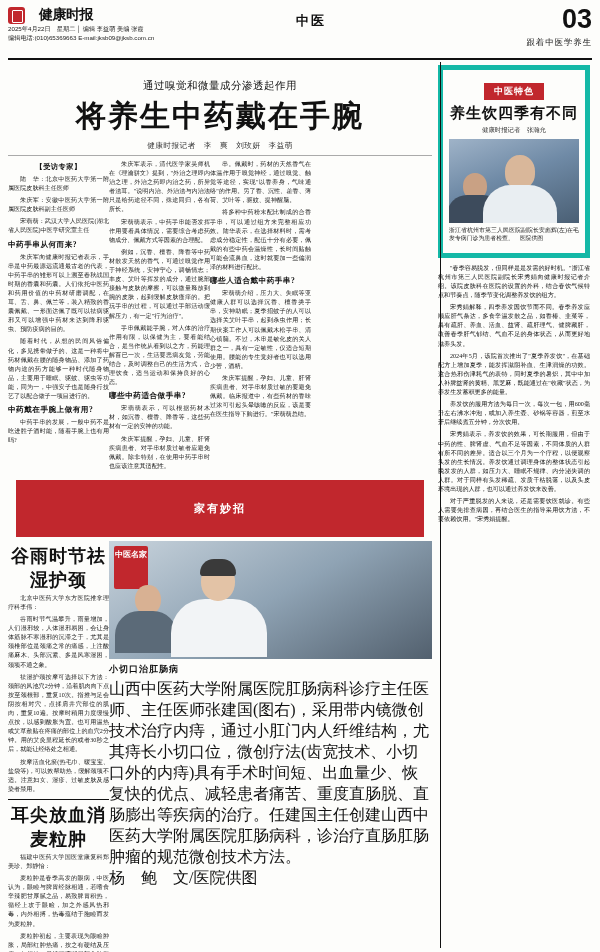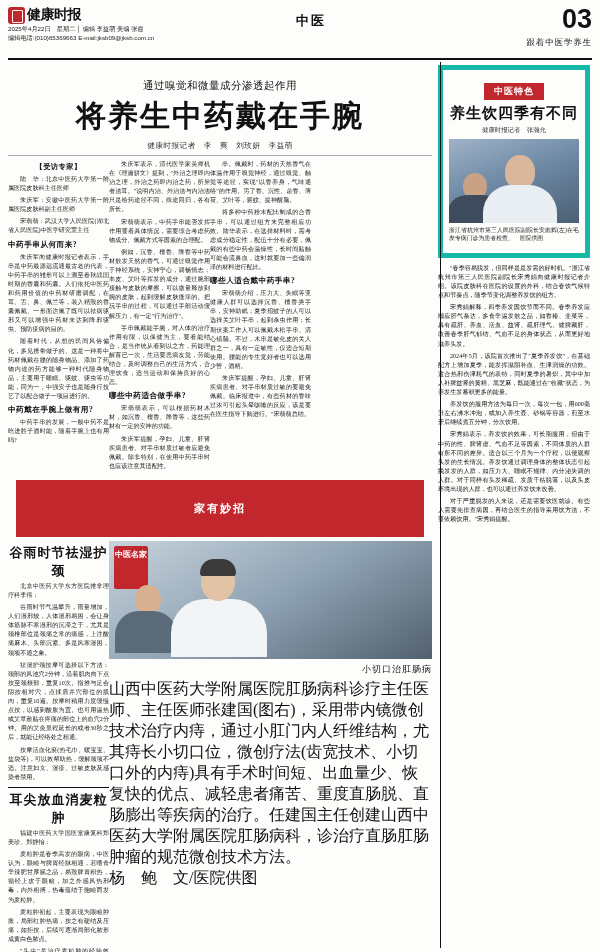--- a/index.html
+++ b/index.html
@@ -23,21 +23,21 @@
     display: flex;
     align-items: flex-start;
     border-bottom: 2px solid #111;
     padding-bottom: 3px;
     height: 54px;
   }
   .logo-block {
     width: 132px;
     flex: 0 0 132px;
   }
-  .logo-row { display: flex; align-items: center; gap: 2px; }
+  .logo-row { display: flex; align-items: center; gap: 14px; }
   .logo-mark {
     width: 17px; height: 17px;
     background: #c1272d;
     border-radius: 3px;
     position: relative;
     flex: 0 0 17px;
   }
   .logo-mark::after {
     content: "";
     position: absolute;
@@ -228,21 +228,21 @@
     padding: 21px 0;
     margin: 6px 8px 4px;
   }
   .secthead {
     text-align: center;
     font-size: 15px;
     font-weight: bold;
     letter-spacing: 1px;
     margin: 3px 0 2px;
   }
-  .secthead.sm { font-size: 13px; }
+  .secthead.sm { font-size: 18px; }
   .hr-dbl { border-top: 1px solid #111; margin: 5px 0 3px; }
   .feat-photo {
     width: 100%;
     height: 118px;
     background: linear-gradient(150deg,#c8d3dc 0%,#8fa3b4 50%,#52606e 100%);
     position: relative;
     overflow: hidden;
   }
   .feat-photo .doctor-head {
     position: absolute; width: 34px; height: 38px;
@@ -277,23 +277,23 @@
     color: #fff;
     font-size: 8px;
     font-weight: bold;
     line-height: 10px;
     text-align: center;
     padding-top: 4px;
     letter-spacing: 0;
     border-radius: 2px;
   }
   .feat-cap {
-    text-align: right;
+    text-align: left;
     font-size: 9px;
-    font-weight: normal;
+    font-weight: bold;
     margin-top: 4px;
     letter-spacing: 1px;
   }
   .rc-sect { margin-top: 6px; }
   .rc-sect p {
     font-size: 6.1px; line-height: 9.1px;
     text-indent: 12px; text-align: justify; margin: 0 0 3px;
   }
   .vline {
     position: absolute;

